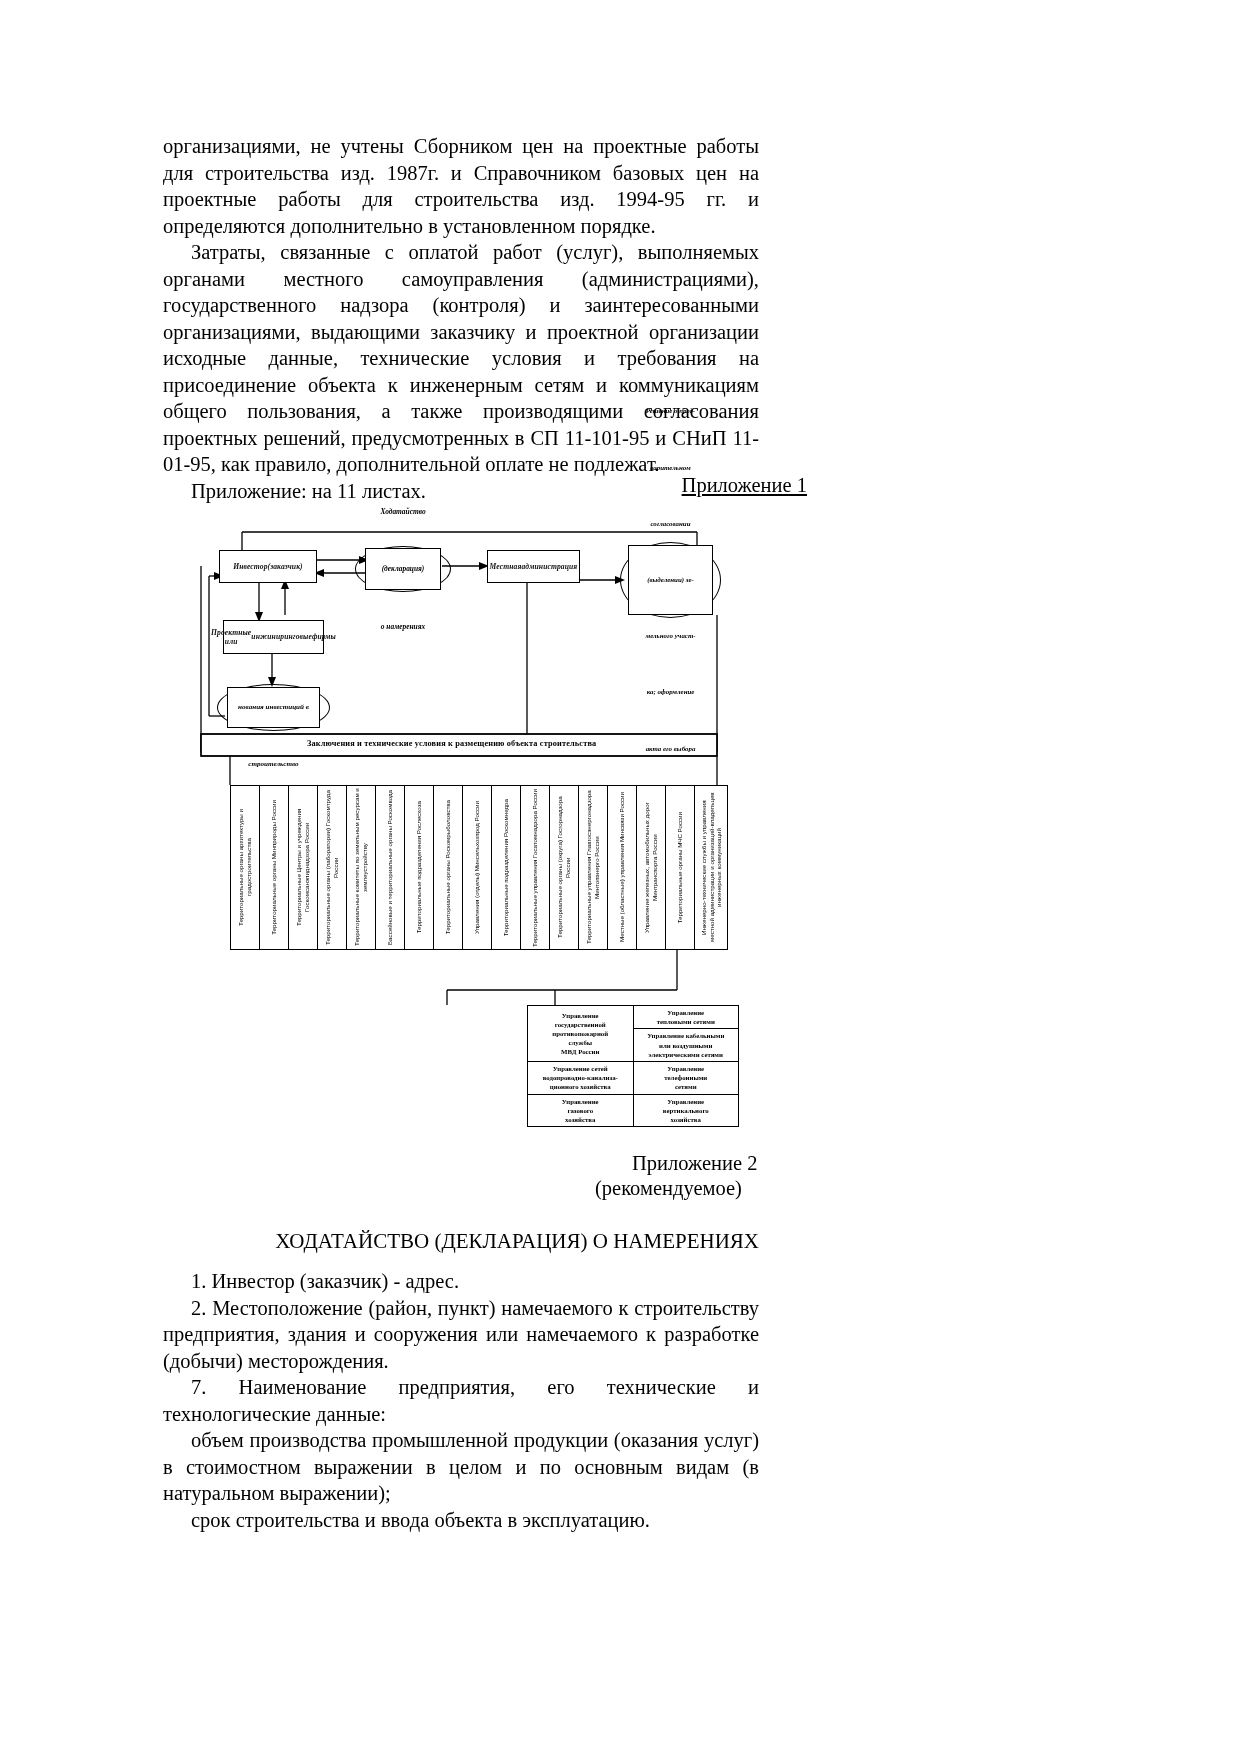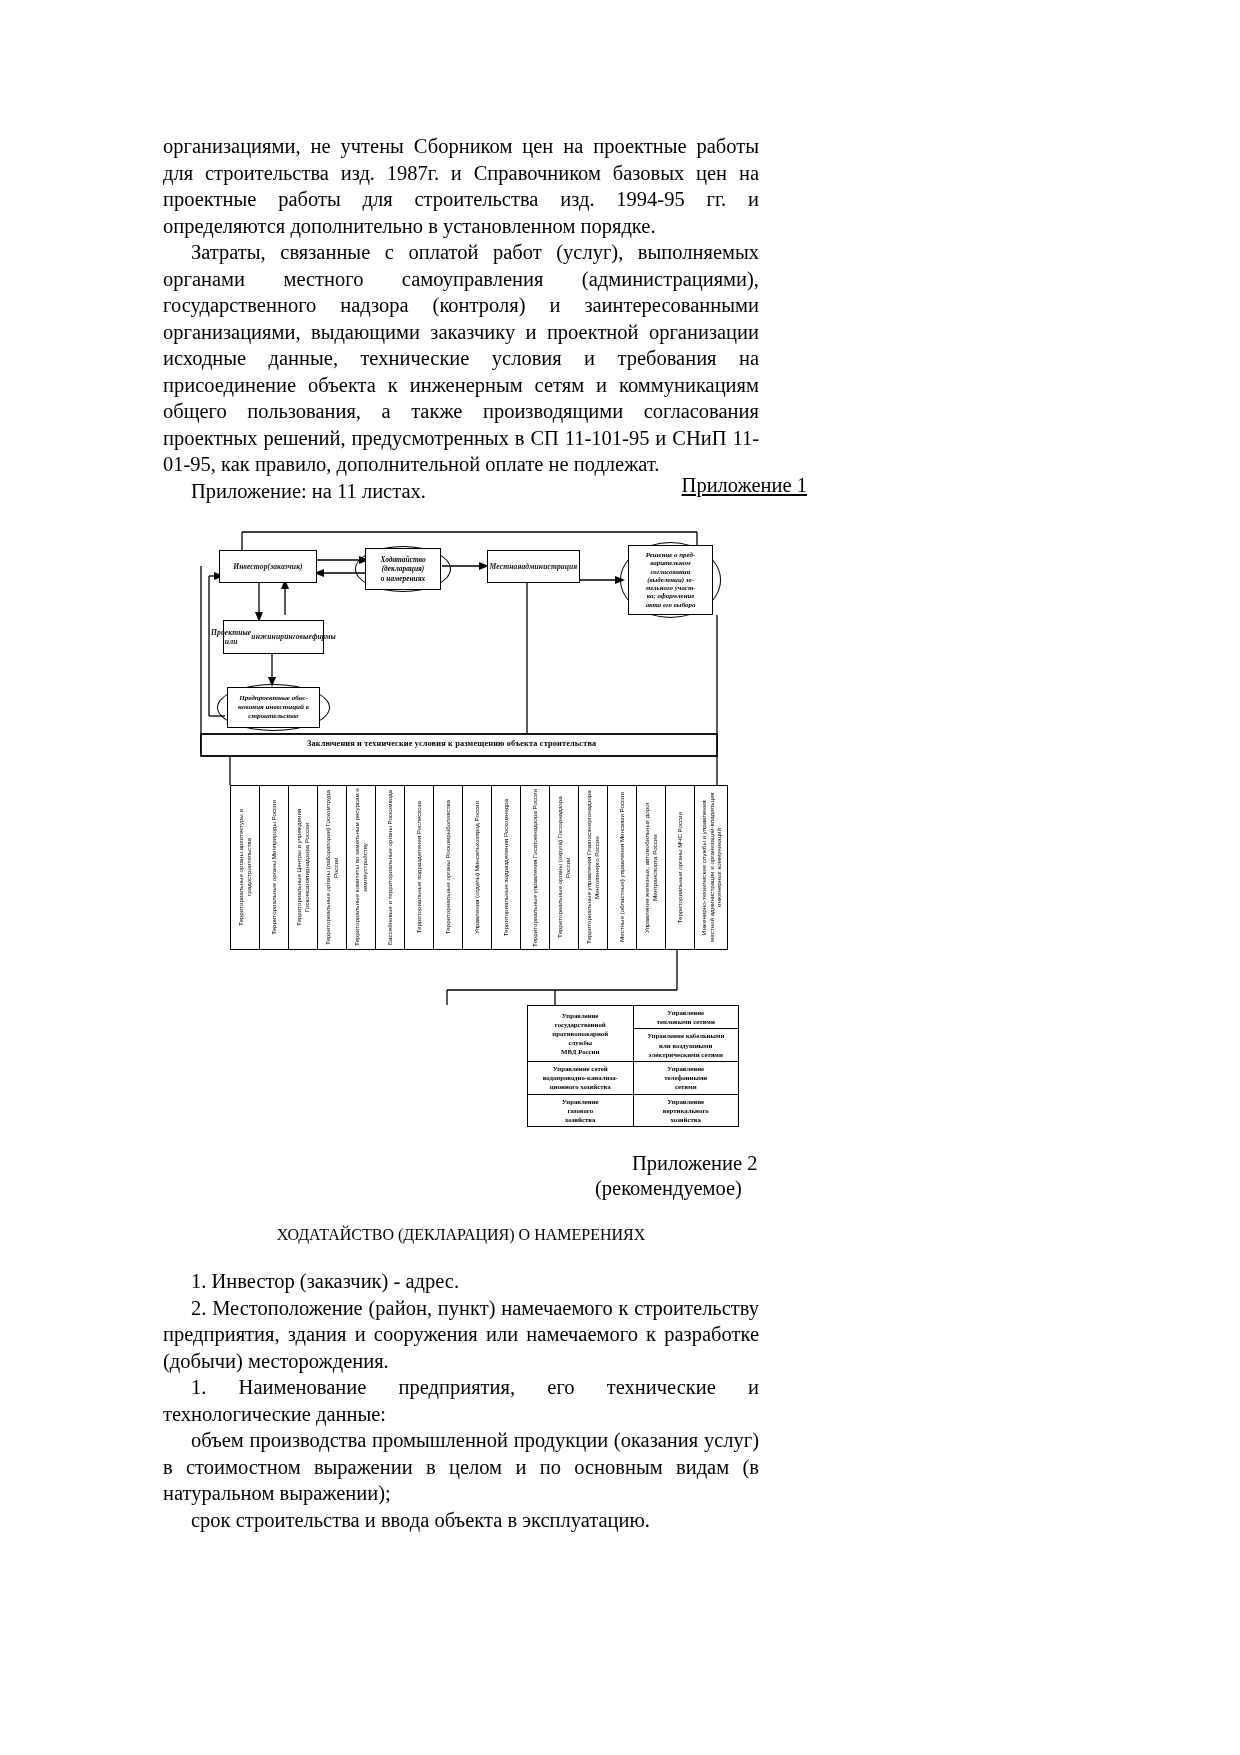--- a/index.html
+++ b/index.html
@@ -94,20 +94,21 @@
     display: flex;
     flex-direction: column;
     align-items: center;
     justify-content: center;
     font-family: "Liberation Serif", serif;
     font-style: italic;
     font-weight: bold;
     font-size: 7.4px;
     line-height: 9.2px;
     text-align: center;
+    gap: 48px;
   }
 
   .bar-label {
     position: absolute;
     font-family: "Liberation Serif", serif;
     font-weight: bold;
     font-size: 8.3px;
     letter-spacing: .15px;
     white-space: nowrap;
     z-index: 3;
@@ -390,24 +391,24 @@
         </td>
       </tr>
     </tbody>
       </table>
   </div>
 
   <div class="appendix-label plain" style="left:632px; top:1150px;">Приложение 2</div>
   <div class="appendix-label plain" style="left:595px; top:1175px;">(рекомендуемое)</div>
 
   <div class="textcol" style="top:1222px;">
-    <div style="text-align:center; font-size:16px; line-height:26px;">ХОДАТАЙСТВО (ДЕКЛАРАЦИЯ) О НАМЕРЕНИЯХ</div>
+    <div style="text-align:right; font-size:21px; line-height:26px;margin-top:6px;">ХОДАТАЙСТВО (ДЕКЛАРАЦИЯ) О НАМЕРЕНИЯХ</div>
   </div>
 
   <div class="textcol" style="top:1268px;">
     <p class="body-par">1. Инвестор (заказчик) - адрес.</p>
     <p class="body-par">2. Местоположение (район, пункт) намечаемого к строительству предприятия, здания и сооружения или намечаемого к разработке (добычи) месторождения.</p>
-    <p class="body-par">1. Наименование предприятия, его технические и технологические данные:</p>
+    <p class="body-par">7. Наименование предприятия, его технические и технологические данные:</p>
     <p class="body-par">объем производства промышленной продукции (оказания услуг) в стоимостном выражении в целом и по основным видам (в натуральном выражении);</p>
     <p class="body-par">срок строительства и ввода объекта в эксплуатацию.</p>
   </div>
 
 </div>
 
 </body></html>

